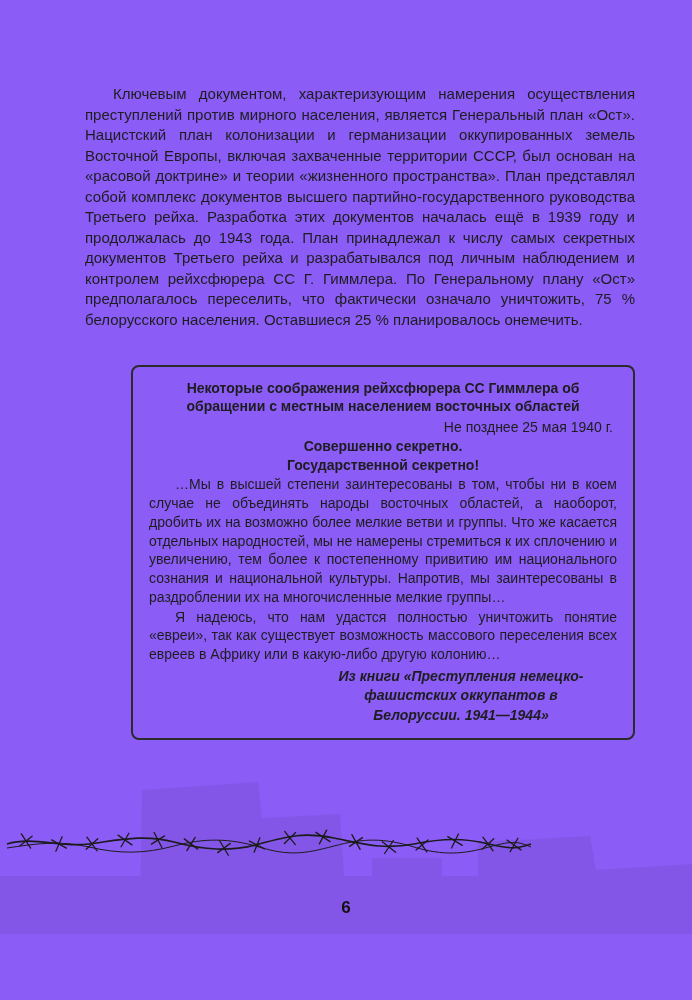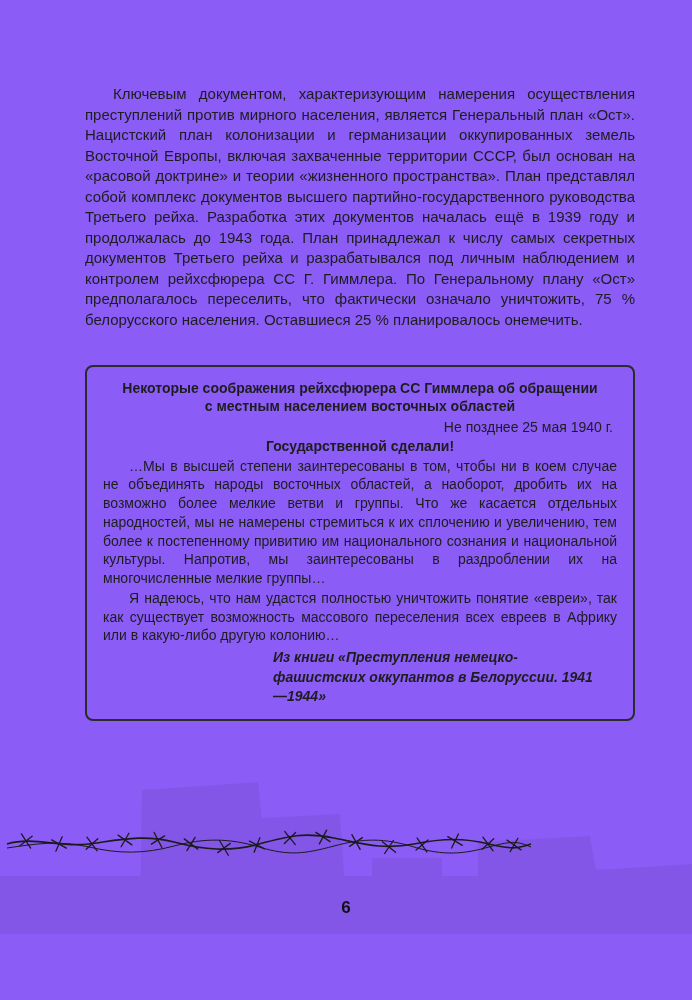--- a/index.html
+++ b/index.html
@@ -41,20 +41,21 @@
     hyphens:auto;
   }
 
   .quote-box {
     margin-top:34px;
     border:2px solid #2b2b2b;
     border-radius:8px;
     padding:12px 16px 12px;
     font-size:14px;
     line-height:1.34;
+    margin-left:46px;
   }
 
   .qb-title {
     font-weight:bold;
     text-align:center;
     margin:0 auto;
     max-width:480px;
   }
 
   .qb-date {
@@ -72,21 +73,21 @@
   .qb-para {
     text-align:justify;
     text-indent:26px;
     hyphens:auto;
     margin-top:1px;
   }
 
   .qb-source {
     font-weight:bold;
     font-style:italic;
-    text-align:left;
+    text-align:center;
     padding-left:170px;
     padding-right:14px;
     margin-top:3px;
     line-height:1.4;
   }
 
   .wire {
     position:absolute;
     left:4px;
     top:812px;
@@ -121,21 +122,22 @@
     </g>
   </svg>
 
   <div class="content">
 
     <p class="para">Ключевым документом, характеризующим намерения осуществления преступлений против мирного населения, является Генеральный план «Ост». Нацистский план колонизации и германизации оккупированных земель Восточной Европы, включая захваченные территории СССР, был основан на «расовой доктрине» и теории «жизненного пространства». План представлял собой комплекс документов высшего партийно-государственного руководства Третьего рейха. Разработка этих документов началась ещё в 1939 году и продолжалась до 1943 года. План принадлежал к числу самых секретных документов Третьего рейха и разрабатывался под личным наблюдением и контролем рейхсфюрера СС Г. Гиммлера. По Генеральному плану «Ост» предполагалось переселить, что фактически означало уничтожить, 75 % белорусского населения. Оставшиеся 25 % планировалось онемечить.</p>
 
     <div class="quote-box">
       <div class="qb-title">Некоторые соображения рейхсфюрера СС Гиммлера об обращении с местным населением восточных областей</div>
       <div class="qb-date">Не позднее 25 мая 1940 г.</div>
-      <div class="qb-center">Государственной сделали!</div>
+      <div class="qb-center">Совершенно секретно.</div>
+      <div class="qb-center">Государственной секретно!</div>
       <p class="qb-para">…Мы в высшей степени заинтересованы в том, чтобы ни в коем случае не объединять народы восточных областей, а наоборот, дробить их на возможно более мелкие ветви и группы. Что же касается отдельных народностей, мы не намерены стремиться к их сплочению и увеличению, тем более к постепенному привитию им национального сознания и национальной культуры. Напротив, мы заинтересованы в раздроблении их на многочисленные мелкие группы…</p>
       <p class="qb-para">Я надеюсь, что нам удастся полностью уничтожить понятие «евреи», так как существует возможность массового переселения всех евреев в Африку или в какую-либо другую колонию…</p>
       <div class="qb-source">Из книги «Преступления немецко-фашистских оккупантов в Белоруссии. 1941—1944»</div>
     </div>
 
   </div>
 
   <svg class="wire" viewBox="0 0 530 60" xmlns="http://www.w3.org/2000/svg" aria-hidden="true">
     <defs>
       <g id="barb" stroke="#1b1b1b" stroke-width="1.3" stroke-linecap="round">

